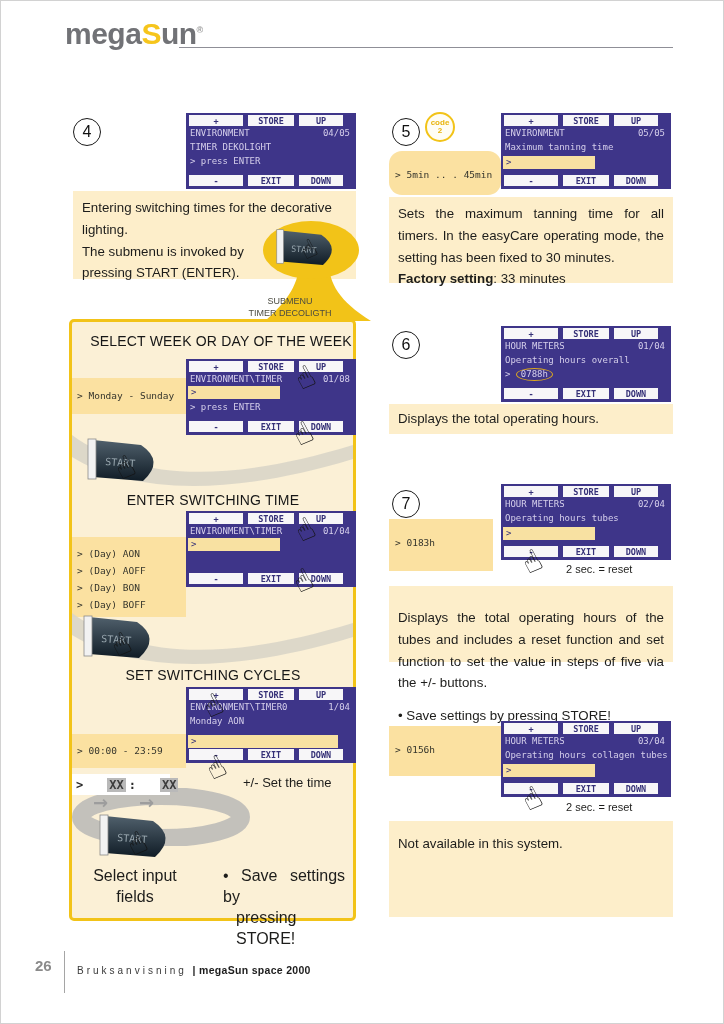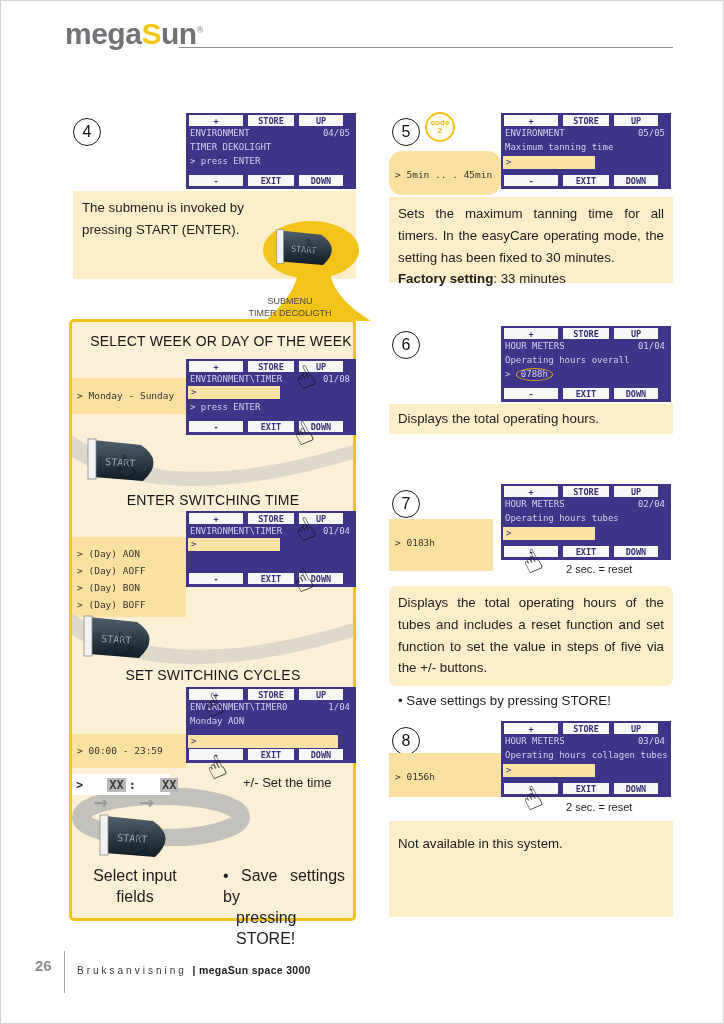--- a/index.html
+++ b/index.html
@@ -96,20 +96,21 @@
     <div class="ln l2">TIMER DEKOLIGHT</div>
     <div class="ln l3">&gt; press ENTER</div>
     <div class="btnrow bot">
       <div class="btn w1">-</div>
       <div class="btn w2">EXIT</div>
       <div class="btn w3">DOWN</div>
     </div>
   </div>
 
   <div class="cream bodytext" style="left:72px;top:190px;width:283px;height:88px;padding:6px 9px;box-sizing:border-box;">
+    <div>Entering switching times for the decorative lighting.</div>
     <div>The submenu is invoked by</div>
     <div>pressing START (ENTER).</div>
   </div>
 
   <div class="balloon"></div>
   <svg style="left:240px;top:262px;z-index:1;" width="132" height="58" viewBox="0 0 132 58">
     <path d="M58,0 C58,24 42,42 24,58 L130,58 C98,38 88,20 88,0 Z" fill="#f2c318"></path>
   </svg>
   <svg style="left:268px;top:227px;z-index:3;" width="76" height="42" viewBox="0 0 86 50">
     <path d="M12,3 L60,8 Q84,24 62,44 L12,40 Q6,21 12,3 Z" fill="url(#sg1)"></path>
@@ -326,21 +327,21 @@
       <div class="btn w1">-</div>
       <div class="btn w2">EXIT</div>
       <div class="btn w3">DOWN</div>
     </div>
   </div>
   <span class="hand" style="left:522px;top:546px;">☝</span>
   <div class="note" style="left:565px;top:562px;">2 sec. = reset</div>
 
   <div class="label" style="left:388px;top:518px;width:104px;height:52px;padding:18px 0 0 6px;">&gt; 0183h</div>
 
-  <div class="cream bodytext just" style="left:388px;top:585px;width:284px;height:100px;padding:6px 9px;box-sizing:border-box;border-radius:7px;">
+  <div class="cream bodytext just" style="left:388px;top:585px;width:284px;height:76px;padding:21px 9px;box-sizing:border-box;">
     <div>Displays the total operating hours of the tubes and includes a reset function and set function to set the value in steps of five via the +/- buttons.</div>
     <div style="margin-top:11px;text-align:left;">• Save settings by pressing STORE!</div>
   </div>
 
   <div class="cnum" style="left:391px;top:726px;">8</div>
 
   <div class="lcd" style="left:500px;top:720px;">
     <div class="btnrow top">
       <div class="btn w1">+</div>
       <div class="btn w2">STORE</div>
@@ -354,21 +355,21 @@
     <div class="bar mid">&gt;</div>
     <div class="btnrow bot">
       <div class="btn w1">-</div>
       <div class="btn w2">EXIT</div>
       <div class="btn w3">DOWN</div>
     </div>
   </div>
   <span class="hand" style="left:522px;top:783px;">☝</span>
   <div class="note" style="left:565px;top:800px;">2 sec. = reset</div>
 
-  <div class="label" style="left:388px;top:752px;width:112px;height:44px;padding:18px 0 0 6px;">&gt; 0156h</div>
+  <div class="label" style="left:388px;top:725px;width:112px;height:50px;padding:18px 0 0 6px;">&gt; 0156h</div>
 
   <div class="cream bodytext" style="left:388px;top:820px;width:284px;height:96px;padding:12px 9px;box-sizing:border-box;">Not available in this system.</div>
 
   <div class="pgnum">26</div>
   <div class="fdiv"></div>
-  <div class="ftext"><span>Bruksanvisning</span>&nbsp;<b><span>|</span>&nbsp;<span>megaSun space 3000</span></b></div>
+  <div class="ftext"><span>Bruksanvisning</span>&nbsp;<b><span>|</span>&nbsp;<span>megaSun space 2000</span></b></div>
 
 </div>
 
 </body></html>

